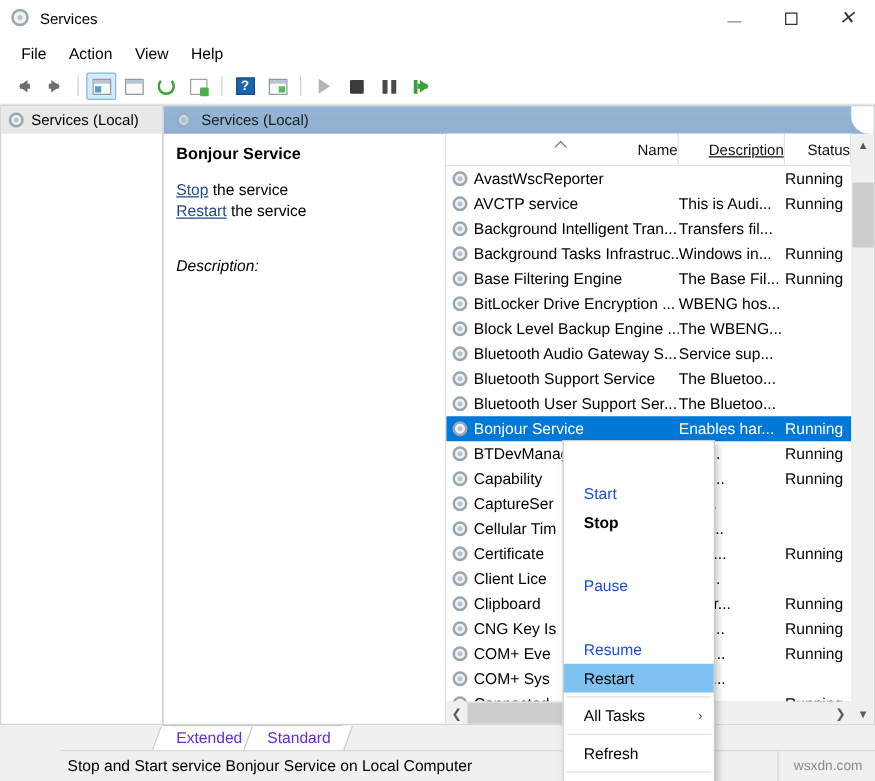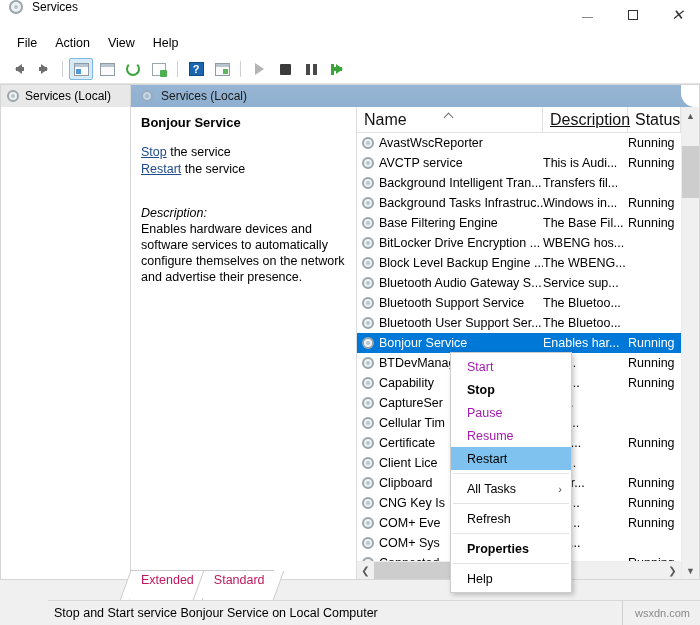--- a/index.html
+++ b/index.html
@@ -21,21 +21,21 @@
     flex-direction: column;
     background: #f0f0f0;
     box-sizing: border-box;
   }
 
   
   .titlebar {
     height: 30px;
     background: #ffffff;
     display: flex;
-    align-items: flex-start;
+    align-items: center;
     flex: 0 0 auto;
     border-bottom: 1px solid #ffffff;
   }
   .titlebar .app-icon {
     width: 16px; height: 16px;
     margin-left: 9px; margin-right: 7px;
     position: relative;
     flex: 0 0 auto;
   }
   .gear {
@@ -278,28 +278,29 @@
   }
   .lv-headrow {
     display: flex;
     height: 25px;
     flex: 0 0 auto;
     border-bottom: 1px solid #e2e2e2;
     background: #fff;
     position: relative;
   }
   .lv-th {
-    font-size: 16px;
+    font-size: 12px;
     display: flex;
     align-items: center;
     padding-left: 7px;
     box-sizing: border-box;
     border-right: 1px solid #e2e2e2;
     position: relative;
     color: #111;
+    justify-content: flex-end;
   }
   .lv-th.name { width: 186px; }
   .lv-th.desc { width: 85px; text-decoration: underline; }
   .lv-th.status { width: 53px; }
   .sortcaret {
     position:absolute; left: 88px; top: 4px;
     width: 8px; height: 8px;
   }
   .sortcaret::before {
     content:""; position:absolute; left:0; top:3px;
@@ -381,24 +382,24 @@
     align-items: flex-end;
     background: #f0f0f0;
     padding-left: 130px;
     flex: 0 0 auto;
     box-sizing: border-box;
   }
   .tab {
     font-size: 12.5px;
     padding: 1px 9px 1px 11px;
     position: relative;
-    color: #be185d;
+    color: #6d28d9;
     background: #fff;
     border-top: 1px solid #c9c9c9;
-    height: 30px;
+    height: 20px;
     box-sizing: border-box;
     line-height: 16px;
   }
   .tab::before {
     content:"";
     position:absolute; left:-5px; top:0; bottom:0; width:8px;
     background:#fff;
     border-left:1px solid #c9c9c9;
     transform: skewX(-20deg);
   }
@@ -450,21 +451,21 @@
   .ctx-item {
     height: 23px;
     display: flex;
     align-items: center;
     padding-left: 16px;
     font-size: 12.5px;
     color: #000;
     position: relative;
     box-sizing: border-box;
   }
-  .ctx-item.disabled { color: #a21caf; }
+  .ctx-item.disabled { color: #1d4ed8; margin-top: 28px; }
   .ctx-item.bold { font-weight: bold; }
   .ctx-item.hl { background: #7fc2f0; }
   .ctx-item .submark {
     position: absolute; right: 9px; font-size: 11px; color: #444;
   }
   .ctx-sep {
     height: 1px; background: #e3e3e3; margin: 3px 2px;
   }
 </style>
 </head>
@@ -568,21 +569,20 @@
 
         <div class="svc-detail">
           <div class="svc-name">Bonjour Service</div>
           <div class="svc-action">
             <span class="svc-link">Stop</span><span> the service</span>
           </div>
           <div class="svc-action">
             <span class="svc-link">Restart</span><span> the service</span>
           </div>
           <div class="svc-desc-label">Description:</div>
-          <div class="svc-desc-text">Enables hardware devices and software services to automatically configure themselves on the network and advertise their presence.</div>
         </div>
 
         <div class="listview">
           <div class="lv-headrow">
             <div class="lv-th name">
               <span>Name</span>
               <span class="sortcaret"></span>
             </div>
             <div class="lv-th desc">
               <span>Description</span>

